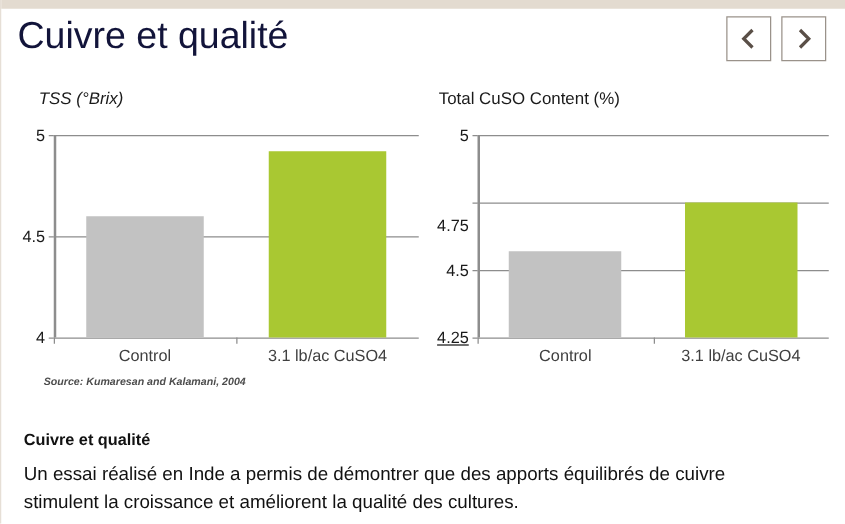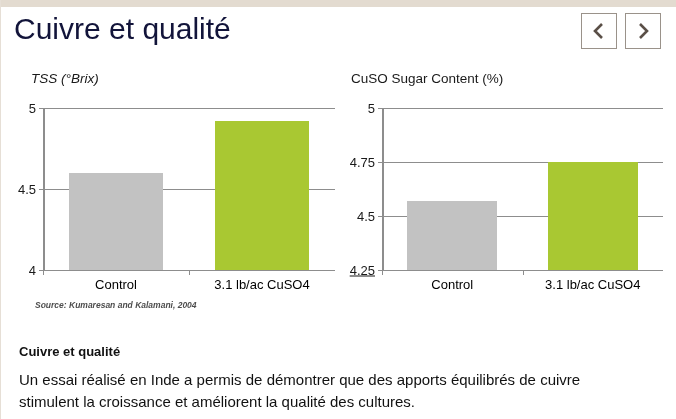--- a/index.html
+++ b/index.html
@@ -141,21 +141,21 @@
     position: absolute;
     top: 100%;
     width: 0;
     height: 5px;
     border-left: 1px solid #8d8d8d;
   }
   .cat-label {
     position: absolute;
     top: calc(100% + 7px);
     font-size: 13px;
-    color: #000000;
+    color: #404040;
     text-align: center;
     white-space: nowrap;
     transform: translateX(-50%);
   }
   .source {
     position: absolute;
     font-size: 8.5px;
     font-style: italic;
     font-weight: bold;
     color: #4d4d4d;
@@ -234,32 +234,32 @@
           <div class="cat-label" style="left: 73px;">Control</div>
           <div class="bar green" style="left: 172.28px; width: 93.44px; height: 149.04px; background: rgb(169, 200, 50);"></div>
           <div class="cat-label" style="left: 219px;">3.1 lb/ac CuSO4</div>
           <div class="cat-tick" style="left: 146px;"></div>
           <div class="cat-tick" style="left: 0px;"></div>
         </div>
       <div class="source">Source: Kumaresan and Kalamani,  2004</div>
     </div>
 
     <div class="chart" id="chart-right">
-      <div class="chart-title">CuSO Sugar Content (%)</div>
+      <div class="chart-title">Total CuSO Content (%)</div>
       <div class="plot" id="plot-1">
         <div class="yaxis"></div>
       <div class="gridline" style="top: 162px;"></div>
           <div class="tick-stub" style="top: 162px;"></div>
           <div class="tick-label" style="top: 162px; text-decoration: underline;">4.25</div>
           <div class="gridline" style="top: 108px;"></div>
           <div class="tick-stub" style="top: 108px;"></div>
           <div class="tick-label" style="top: 108px;">4.5</div>
           <div class="gridline" style="top: 54px;"></div>
           <div class="tick-stub" style="top: 54px;"></div>
-          <div class="tick-label" style="top: 54px;">4.75</div>
+          <div class="tick-label" style="top: 72px;">4.75</div>
           <div class="gridline" style="top: 0px;"></div>
           <div class="tick-stub" style="top: 0px;"></div>
           <div class="tick-label" style="top: 0px;">5</div>
           <div class="bar gray" style="left: 25.29px; width: 89.92px; height: 69.12px; background: rgb(194, 194, 194);"></div>
           <div class="cat-label" style="left: 70.25px;">Control</div>
           <div class="bar green" style="left: 165.79px; width: 89.92px; height: 108px; background: rgb(169, 200, 50);"></div>
           <div class="cat-label" style="left: 210.75px;">3.1 lb/ac CuSO4</div>
           <div class="cat-tick" style="left: 140.5px;"></div>
           <div class="cat-tick" style="left: 0px;"></div>
         </div>

